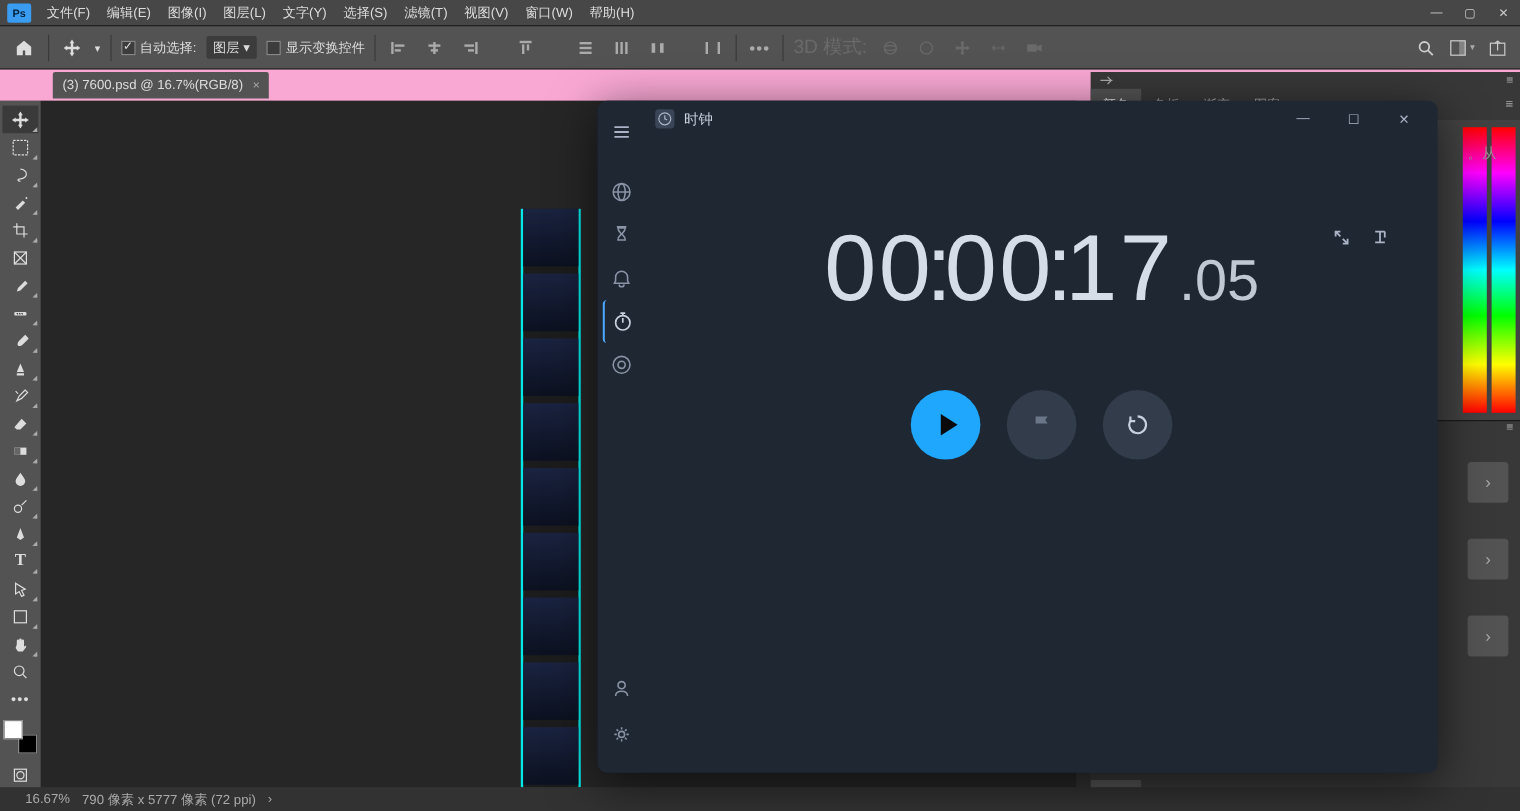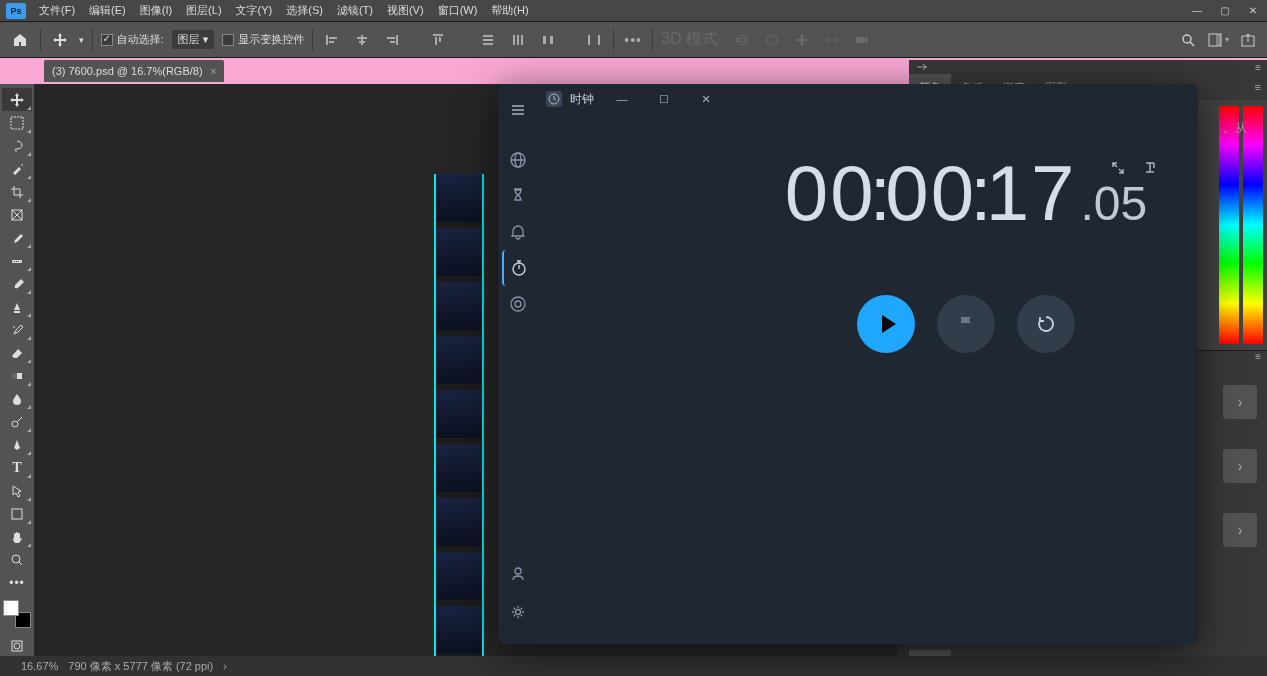--- a/index.html
+++ b/index.html
@@ -59,21 +59,21 @@
 
 
 .ps-status{position:absolute;bottom:0;left:0;right:0;height:20px;background:#323232;display:flex;align-items:center;color:#aaa;font-size:11px;padding-left:21px;gap:10px}
 
 
 .clock-app{position:absolute;left:498px;top:84px;width:700px;height:560px;background:#1f2733;border-radius:8px;box-shadow:0 8px 40px rgba(0,0,0,.6);display:flex;overflow:hidden}
 .clock-sidebar{width:40px;background:#1f2733;display:flex;flex-direction:column;align-items:center;padding:8px 0;gap:0}
 .clock-sb-item{width:32px;height:36px;display:flex;align-items:center;justify-content:center;color:#8a94a6;border-radius:4px}
 .clock-sb-item.active{border-left:2px solid #4aa8ff;color:#d0d8e6}
 .clock-sb-bottom{margin-top:auto;display:flex;flex-direction:column;gap:2px;padding-bottom:6px}
-.clock-main{flex:1;display:flex;flex-direction:row}
+.clock-main{flex:1;display:flex;flex-direction:column}
 .clock-titlebar{height:30px;display:flex;align-items:center;padding:0 8px;color:#c8d0de;font-size:12px;gap:8px}
 .clock-title-icon{width:16px;height:16px;background:#3a4658;border-radius:3px;display:flex;align-items:center;justify-content:center;font-size:10px}
 .clock-wc{margin-left:auto;display:flex;gap:2px}
 .clock-wc-btn{width:40px;height:28px;display:flex;align-items:center;justify-content:center;color:#aab4c6;font-size:11px}
 .clock-body{flex:1;display:flex;flex-direction:column;align-items:center;position:relative}
 .clock-top-icons{position:absolute;right:40px;top:76px;display:flex;gap:16px;color:#aab4c6}
 .timer-display{margin-top:64px;display:flex;align-items:baseline;color:#d5dde8;font-weight:400}
 .big-num{font-size:78px;letter-spacing:2px}
 .colon{font-size:78px;margin:0 -6px}
 .small-num{font-size:48px;margin-left:4px;color:#c0c8d4}

